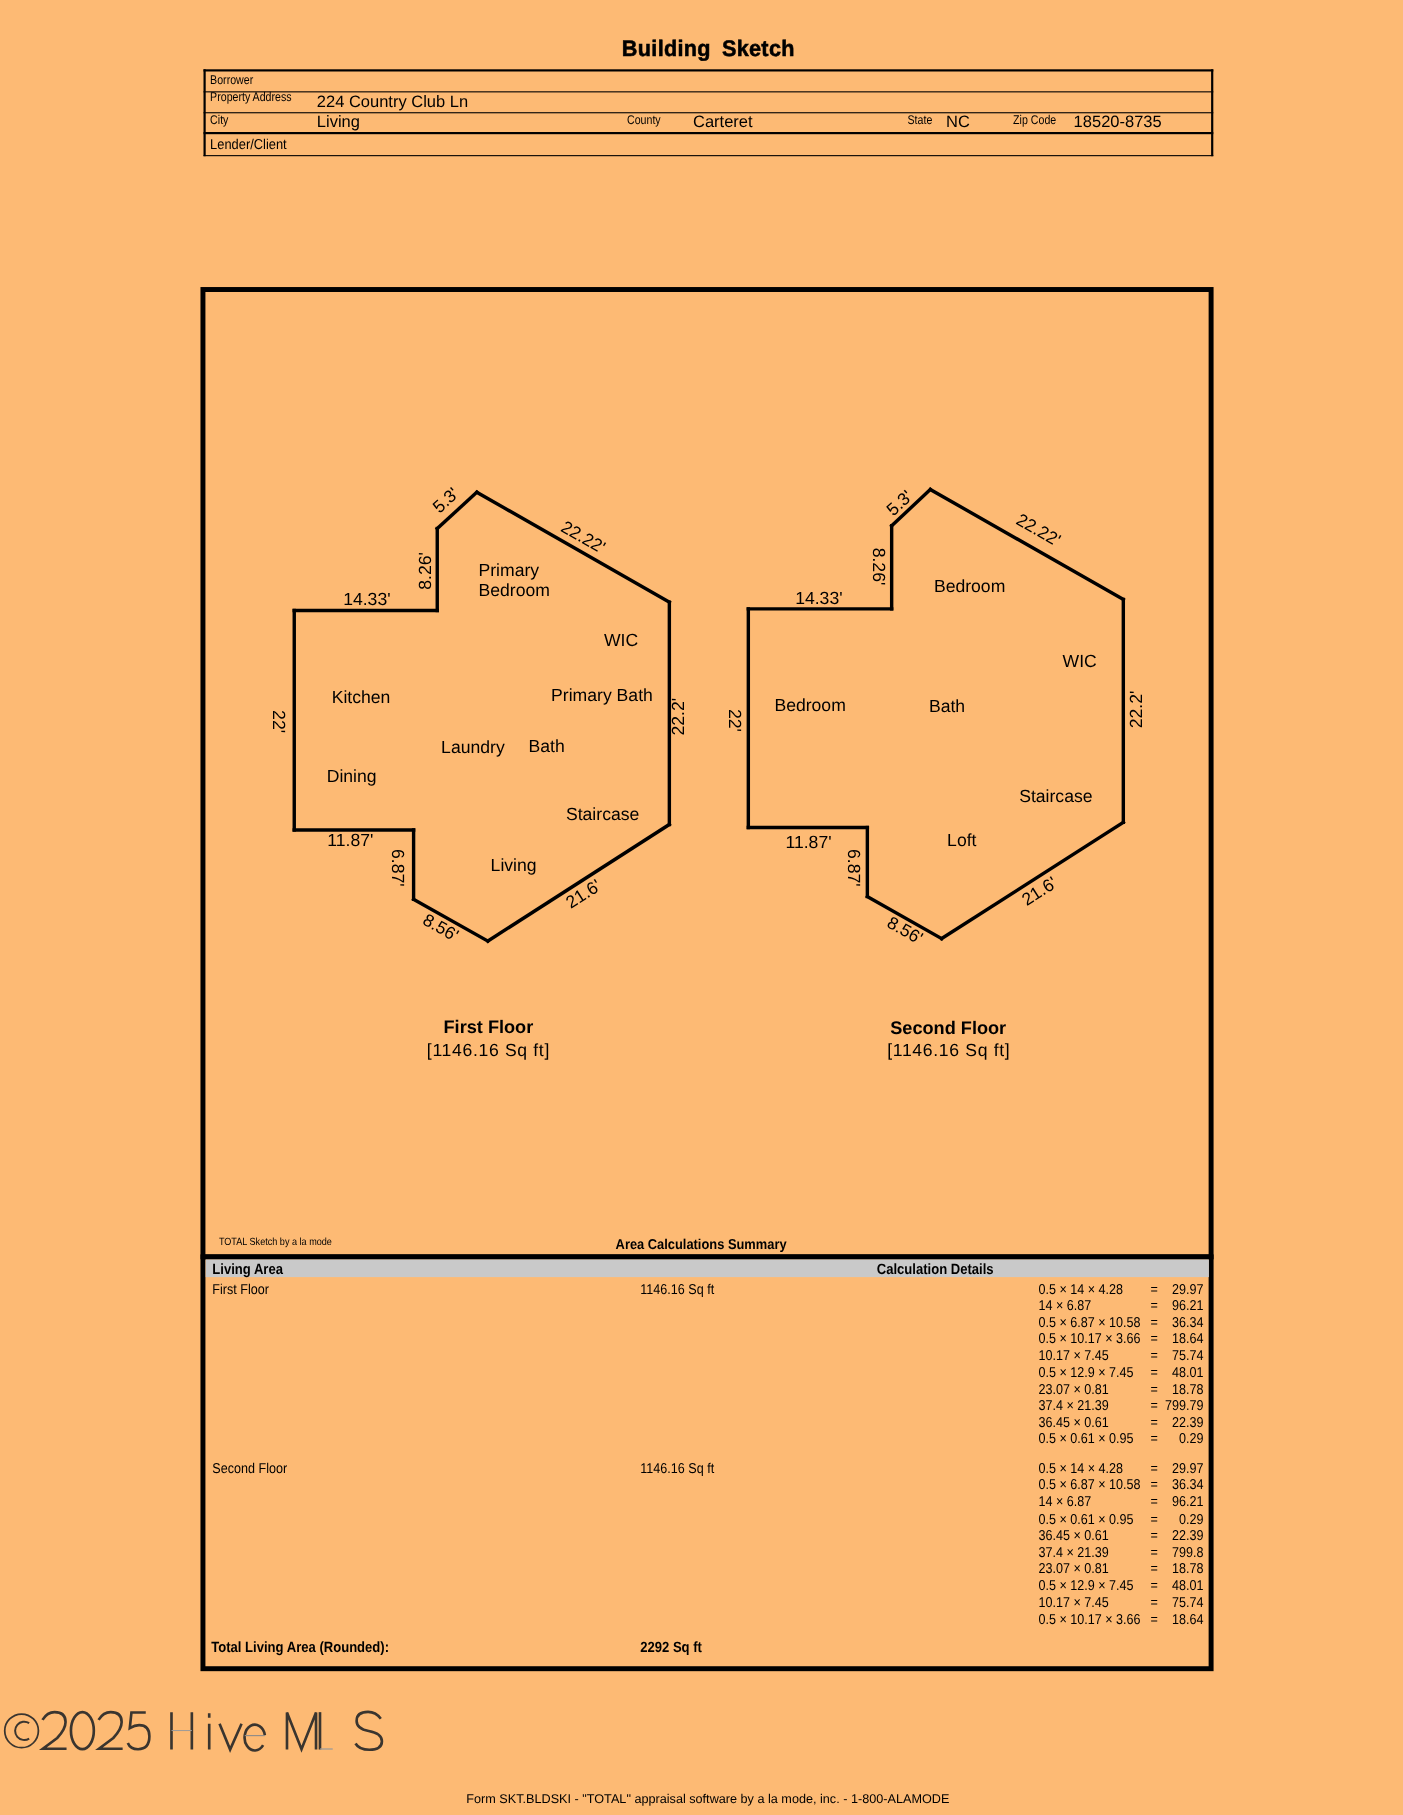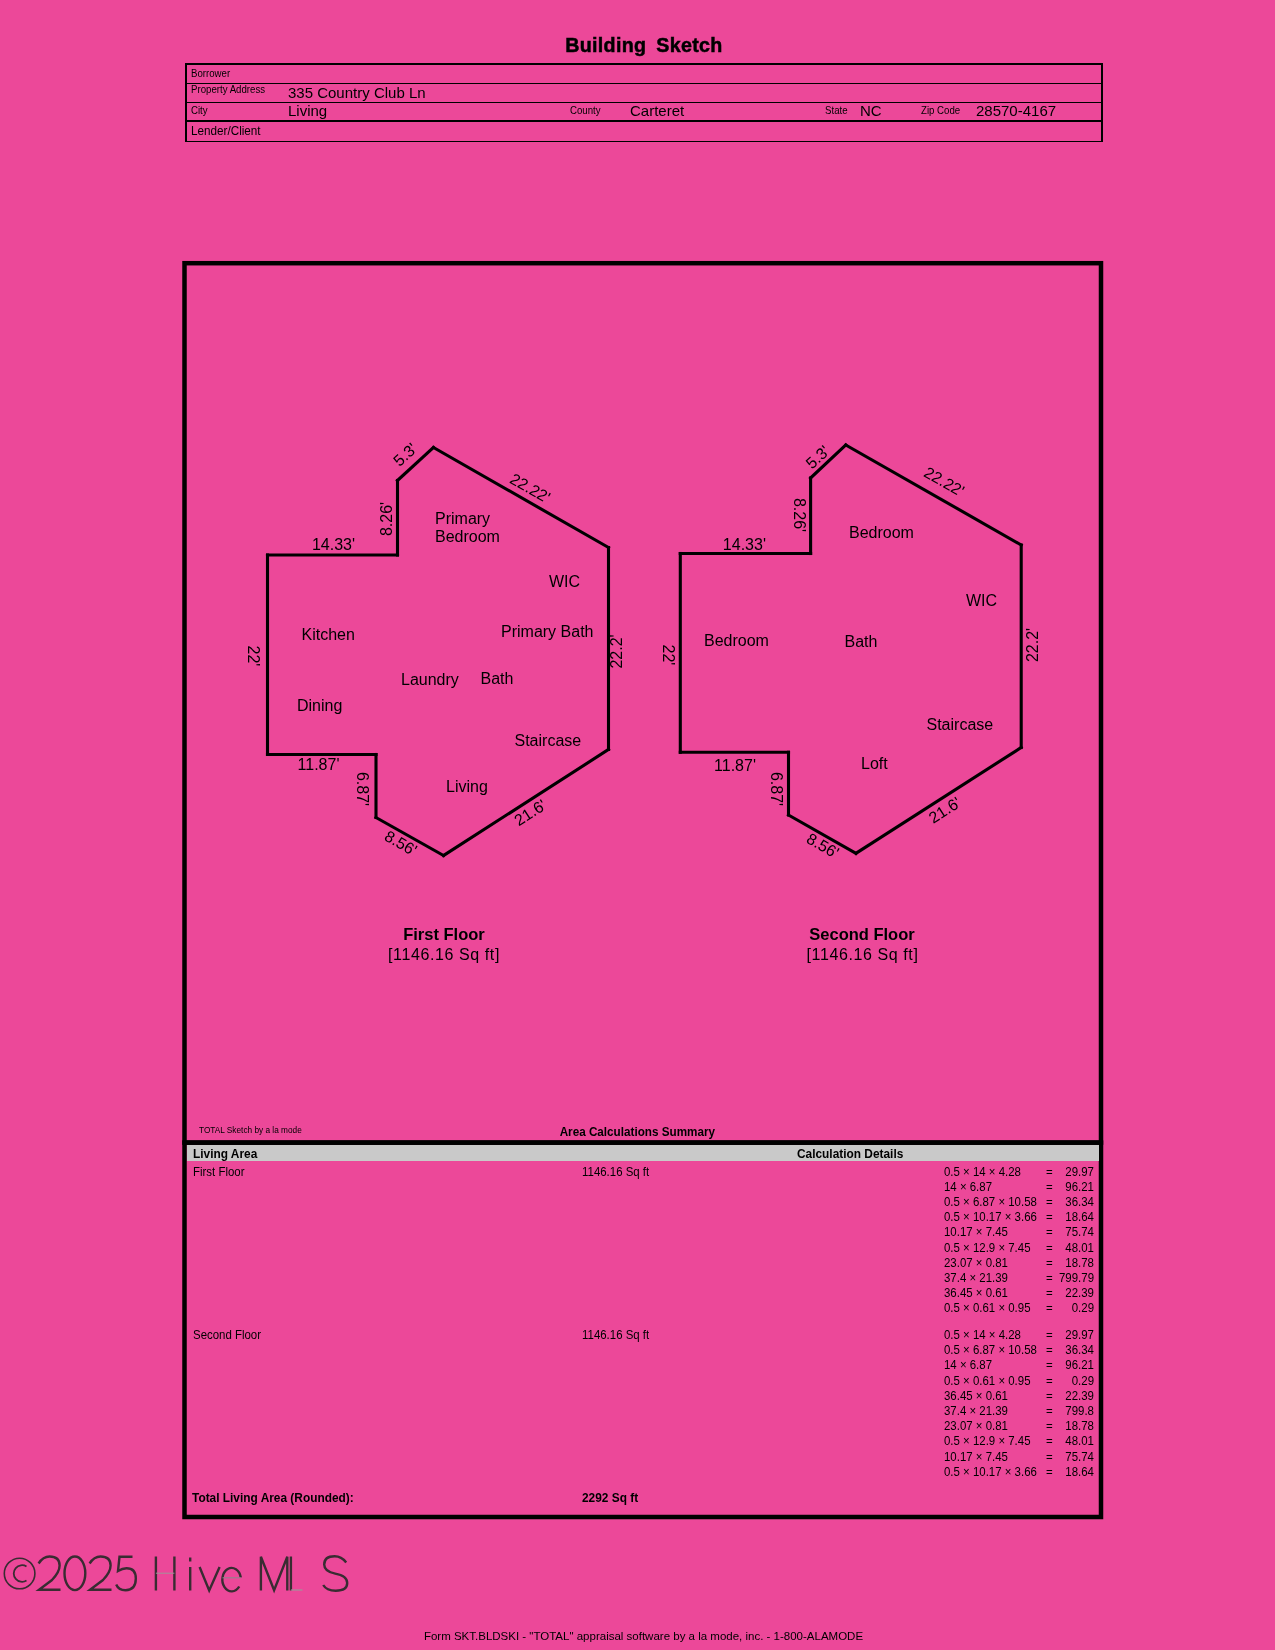--- a/index.html
+++ b/index.html
@@ -1,16 +1,16 @@
 <!DOCTYPE html>
 <html><head>
 <meta charset="utf-8">
 <style>
   html,body{margin:0;padding:0;background:#fff;}
-  #page{position:relative;width:1275px;height:1650px;background:#ec4899;overflow:hidden;
+  #page{position:relative;width:1275px;height:1650px;background:#fdba74;overflow:hidden;
         font-family:"Liberation Sans",sans-serif;color:#000;}
   .abs{position:absolute;}
   .lbl{font-size:11.5px;transform-origin:0 50%;transform:scaleX(0.84);white-space:nowrap;}
   .val{font-size:15px;white-space:nowrap;}
   .hline{position:absolute;background:#000;height:1.6px;}
   .vline{position:absolute;background:#000;width:1.6px;}
   .calc{font-size:13px;white-space:nowrap;transform-origin:0 50%;transform:scaleX(0.88);}
   .calcr{transform-origin:100% 50%;}
   .bsum{font-weight:bold;font-size:13.5px;white-space:nowrap;transform-origin:0 50%;transform:scaleX(0.88);}
 </style>
@@ -24,30 +24,30 @@
   <div class="hline" style="left:185px;top:82.6px;width:918px;"></div>
   <div class="hline" style="left:185px;top:101.6px;width:918px;"></div>
   <div class="hline" style="left:185px;top:120.2px;width:918px;"></div>
   <div class="hline" style="left:185px;top:140.6px;width:918px;height:1.8px;"></div>
   <div class="vline" style="left:185px;top:63px;height:79px;"></div>
   <div class="vline" style="left:1101.4px;top:63px;height:79px;"></div>
 
   <div class="abs lbl" style="left:190.5px;top:67px;">Borrower</div>
 
   <div class="abs lbl" style="left:190.5px;top:83px;">Property Address</div>
-  <div class="abs val" style="left:288px;top:83.5px;">335 Country Club Ln</div>
+  <div class="abs val" style="left:288px;top:83.5px;">224 Country Club Ln</div>
 
   <div class="abs lbl" style="left:190.5px;top:104px;">City</div>
   <div class="abs val" style="left:288px;top:102px;">Living</div>
   <div class="abs lbl" style="left:570px;top:104px;">County</div>
   <div class="abs val" style="left:614px;top:102px;margin-left:16px;">Carteret</div>
   <div class="abs lbl" style="left:825px;top:104px;">State</div>
   <div class="abs val" style="left:860px;top:102px;">NC</div>
   <div class="abs lbl" style="left:921px;top:104px;">Zip Code</div>
-  <div class="abs val" style="left:976px;top:102px;">28570-4167</div>
+  <div class="abs val" style="left:976px;top:102px;">18520-8735</div>
 
   <div class="abs lbl" style="left:190.5px;top:123px;font-size:13px;transform:scaleX(0.9);">Lender/Client</div>
 
   <svg class="abs" style="left:0;top:0;" width="1275" height="1650" viewBox="0 0 1275 1650">
 
     <rect x="184.5" y="263.2" width="916.5" height="879.4" fill="none" stroke="#000" stroke-width="4.5"></rect>
 
     <rect x="184.5" y="1142.6" width="916.5" height="374.4" fill="none" stroke="#000" stroke-width="4.5"></rect>
 
     <g fill="none" stroke="#000" stroke-width="3.1" stroke-linecap="square">

